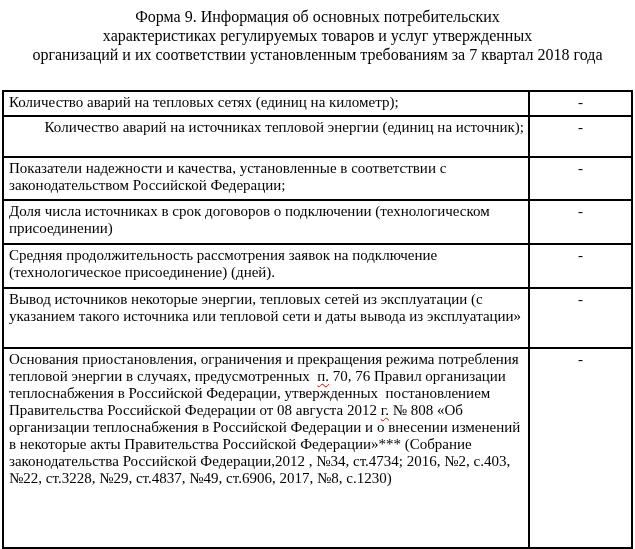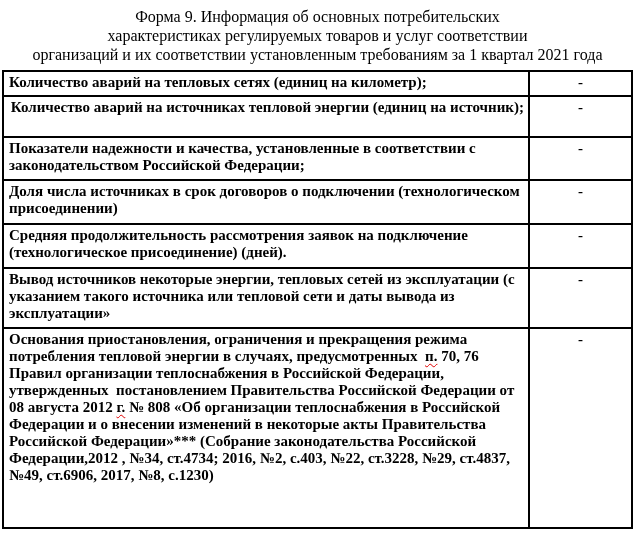--- a/index.html
+++ b/index.html
@@ -23,23 +23,22 @@
   .doc-title {
     padding-top: 7px;
     text-align: center;
     font-size: 16px;
     line-height: 19px;
     font-weight: normal;
   }
   .form-table {
     border-collapse: collapse;
     table-layout: fixed;
-    margin: 6px 0 0 2px;
+    margin: 26px 0 0 2px;
     width: 629px;
-    font-weight: bold;
   }
   .form-table td {
     border: 2px solid #000000;
     vertical-align: top;
     font-size: 15px;
     line-height: 17px;
     padding: 2px 4px 2px 5px;
     white-space: pre-wrap;
     overflow: hidden;
   }
@@ -62,22 +61,22 @@
     text-underline-offset: 2px;
   }
 </style>
 </head>
 <body>
 
 <div class="page">
 
   <div class="doc-title">
     <div>Форма 9. Информация об основных потребительских</div>
-    <div>характеристиках регулируемых товаров и услуг соответствии</div>
-    <div>организаций и их соответствии установленным требованиям за 1 квартал 2021 года</div>
+    <div>характеристиках регулируемых товаров и услуг утвержденных</div>
+    <div>организаций и их соответствии установленным требованиям за 7 квартал 2018 года</div>
   </div>
 
   <table class="form-table">
     <colgroup>
       <col style="width:526px">
       <col style="width:103px">
     </colgroup>
     <tbody>
         <tr class="r1">
       <td class="label">Количество аварий на тепловых сетях (единиц на километр);</td>

